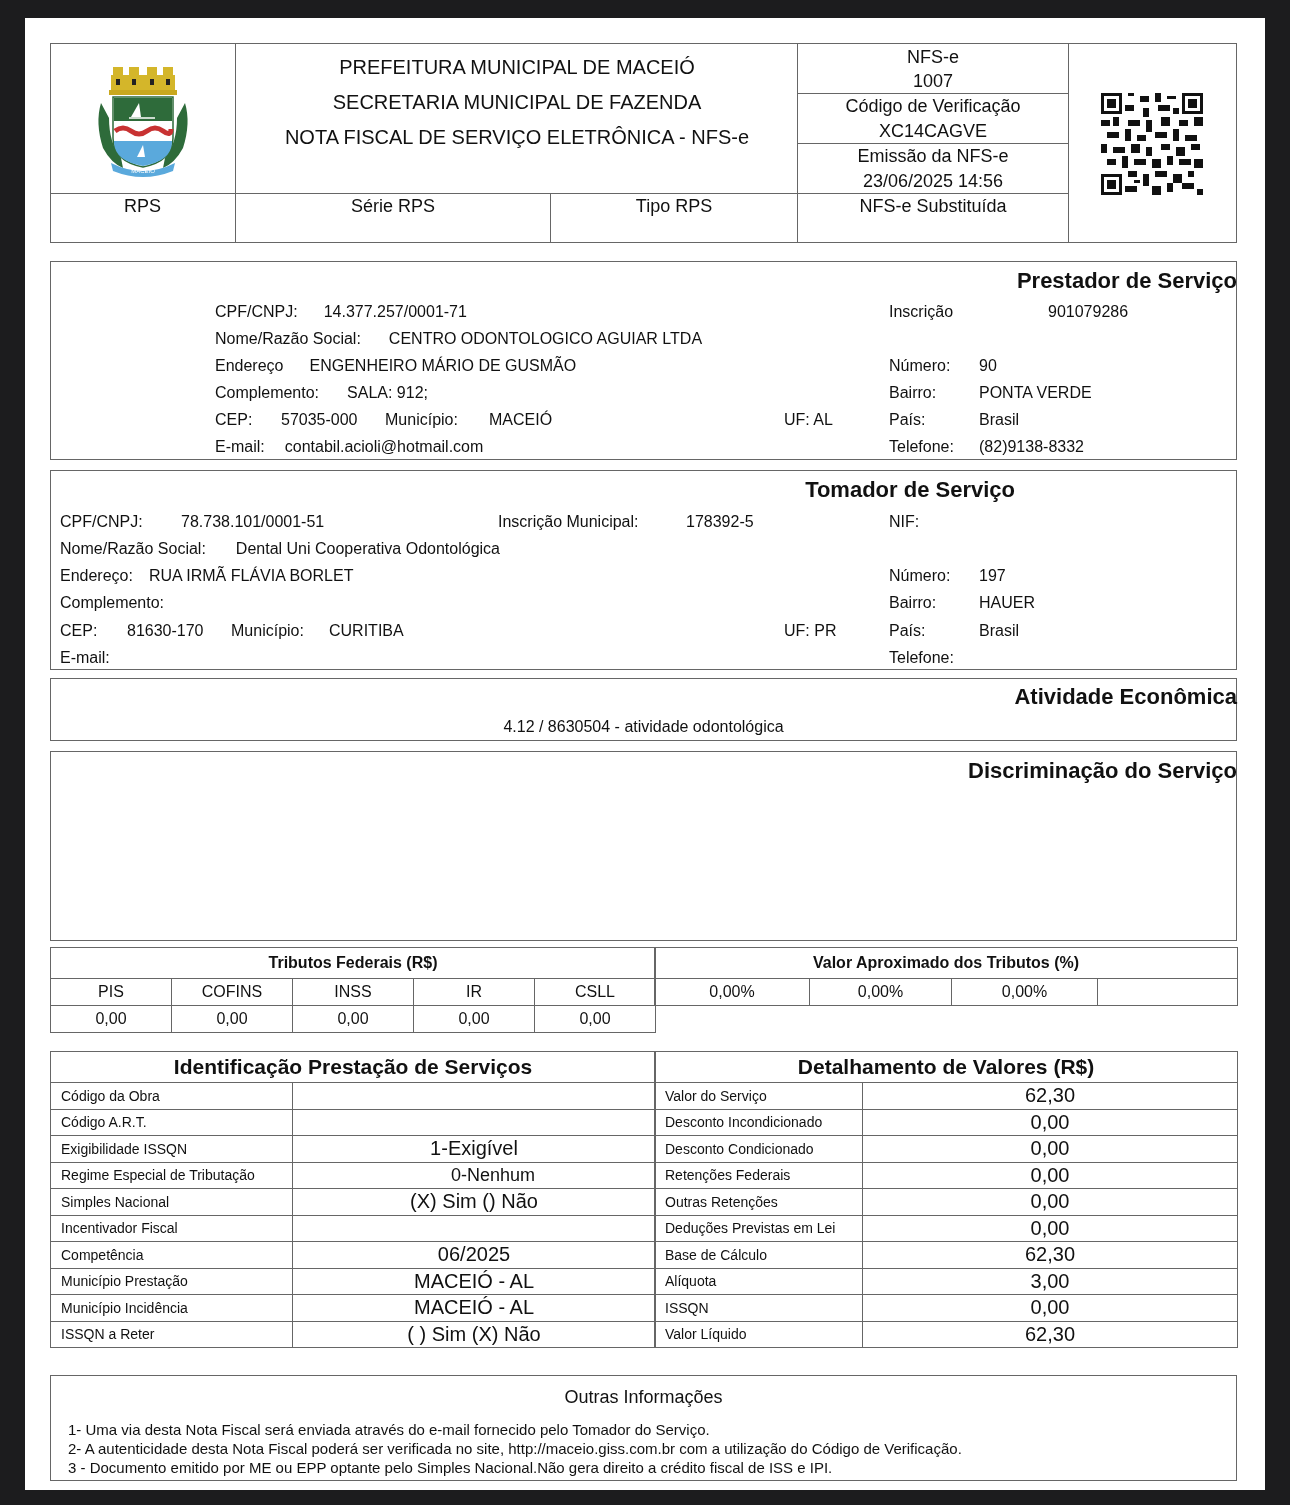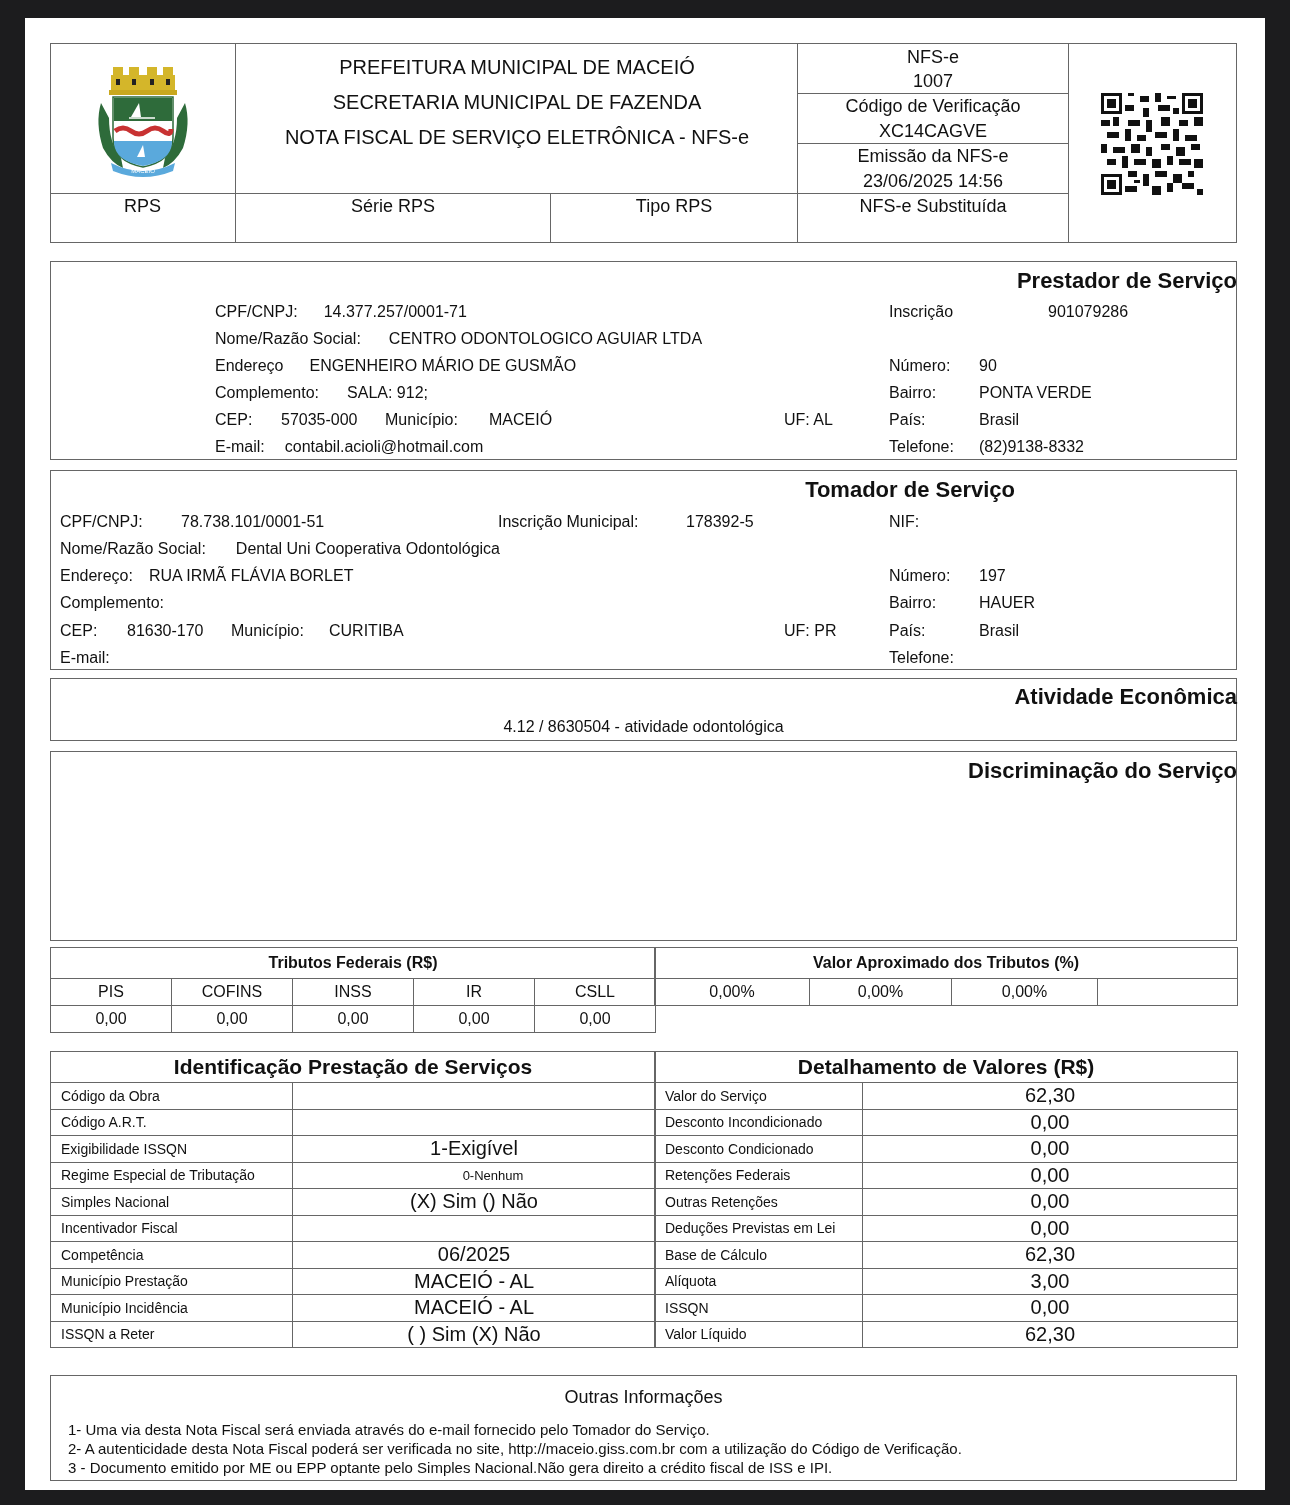--- a/index.html
+++ b/index.html
@@ -24,21 +24,21 @@
   .t18 { font-size: 18px; }
   .t20 { font-size: 20px; }
   .t16 { font-size: 16px; }
   .t15 { font-size: 15px; }
   .title22 { font-size: 22px; font-weight: bold; text-align: right; }
   .row-label { position: absolute; font-size: 16px; white-space: nowrap; }
   table.grid { border-collapse: collapse; position: absolute; table-layout: fixed; }
   table.grid td { border: 1.5px solid #666; padding: 0; font-size: 16px; text-align: center; height: 26px; }
   table.kv td { border: 1.5px solid #666; padding: 0 10px; font-size: 14px; height: 25.5px; }
   table.kv td.val { text-align: center; font-size: 20px; }
-  table.kv td.val.small { font-size: 13px; padding-left: 48px; }
+  table.kv td.val.small { font-size: 18px; padding-left: 48px; }
   .hdr-cell { font-size: 21px; font-weight: bold; text-align: center; }
 </style>
 </head>
 <body>
 
 <div class="page">
 
   <div class="box" style="left:25px; top:25px; width:1187px; height:200px;"></div>
   <div class="vline" style="left:210px; top:25px; height:200px;"></div>
   <div class="vline" style="left:772px; top:25px; height:200px;"></div>

